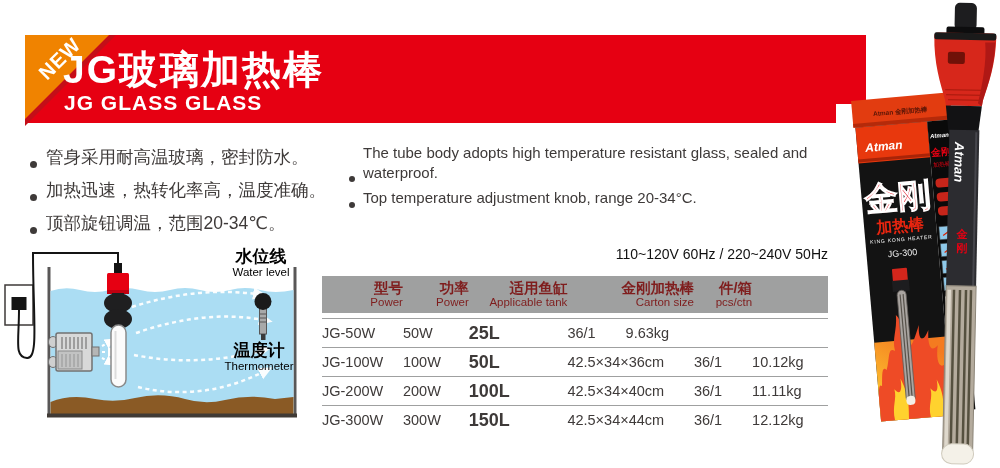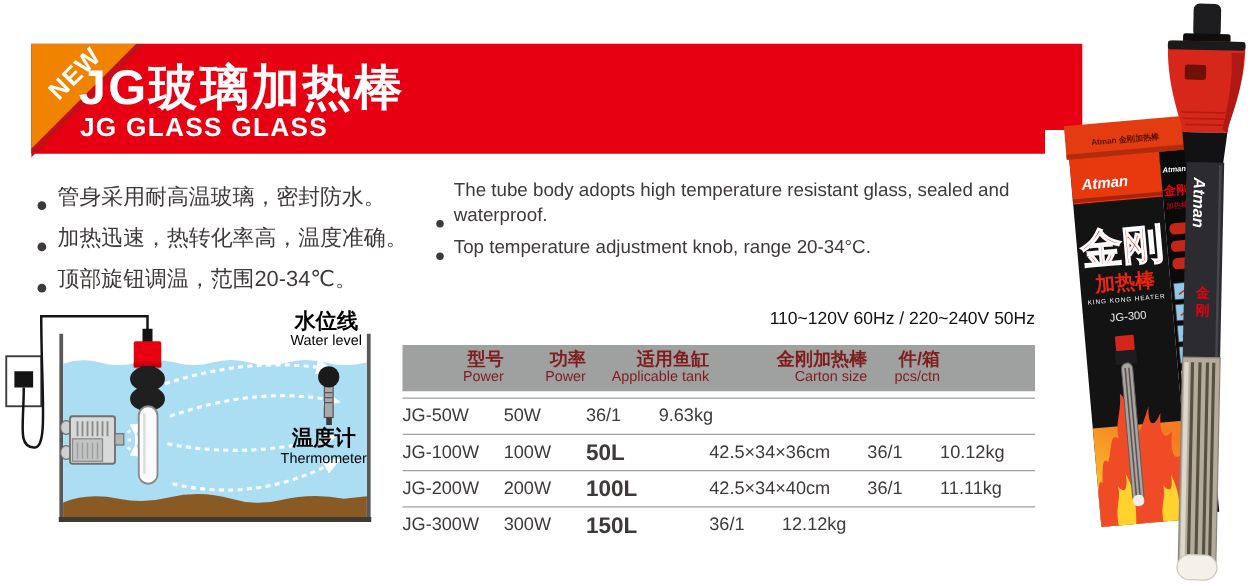--- a/index.html
+++ b/index.html
@@ -176,20 +176,21 @@
         </div>
       <div class="th c4">
           <div class="cn">件/箱</div>
           <div class="en">pcs/ctn</div>
         </div>
     </div>
     <div class="tbody">
       <div class="trow">
         <div class="td c0">JG-50W</div>
         <div class="td c1">50W</div>
+        <div class="td c2 big">25L</div>
         <div class="td c4">36/1</div>
         <div class="td c5">9.63kg</div>
       </div>
       <div class="trow">
         <div class="td c0">JG-100W</div>
         <div class="td c1">100W</div>
         <div class="td c2 big">50L</div>
         <div class="td c3">42.5×34×36cm</div>
         <div class="td c4">36/1</div>
         <div class="td c5">10.12kg</div>
@@ -199,20 +200,21 @@
         <div class="td c1">200W</div>
         <div class="td c2 big">100L</div>
         <div class="td c3">42.5×34×40cm</div>
         <div class="td c4">36/1</div>
         <div class="td c5">11.11kg</div>
       </div>
       <div class="trow">
         <div class="td c0">JG-300W</div>
         <div class="td c1">300W</div>
         <div class="td c2 big">150L</div>
+        <div class="td c3">42.5×34×44cm</div>
         <div class="td c4">36/1</div>
         <div class="td c5">12.12kg</div>
       </div>
     </div>
   </div>
 
   <svg class="abs product" width="164" height="468" viewBox="0 0 164 468">
     <defs>
       <linearGradient id="gflame" x1="0" y1="1" x2="0.6" y2="0">
         <stop offset="0" stop-color="#ffd833"></stop>

